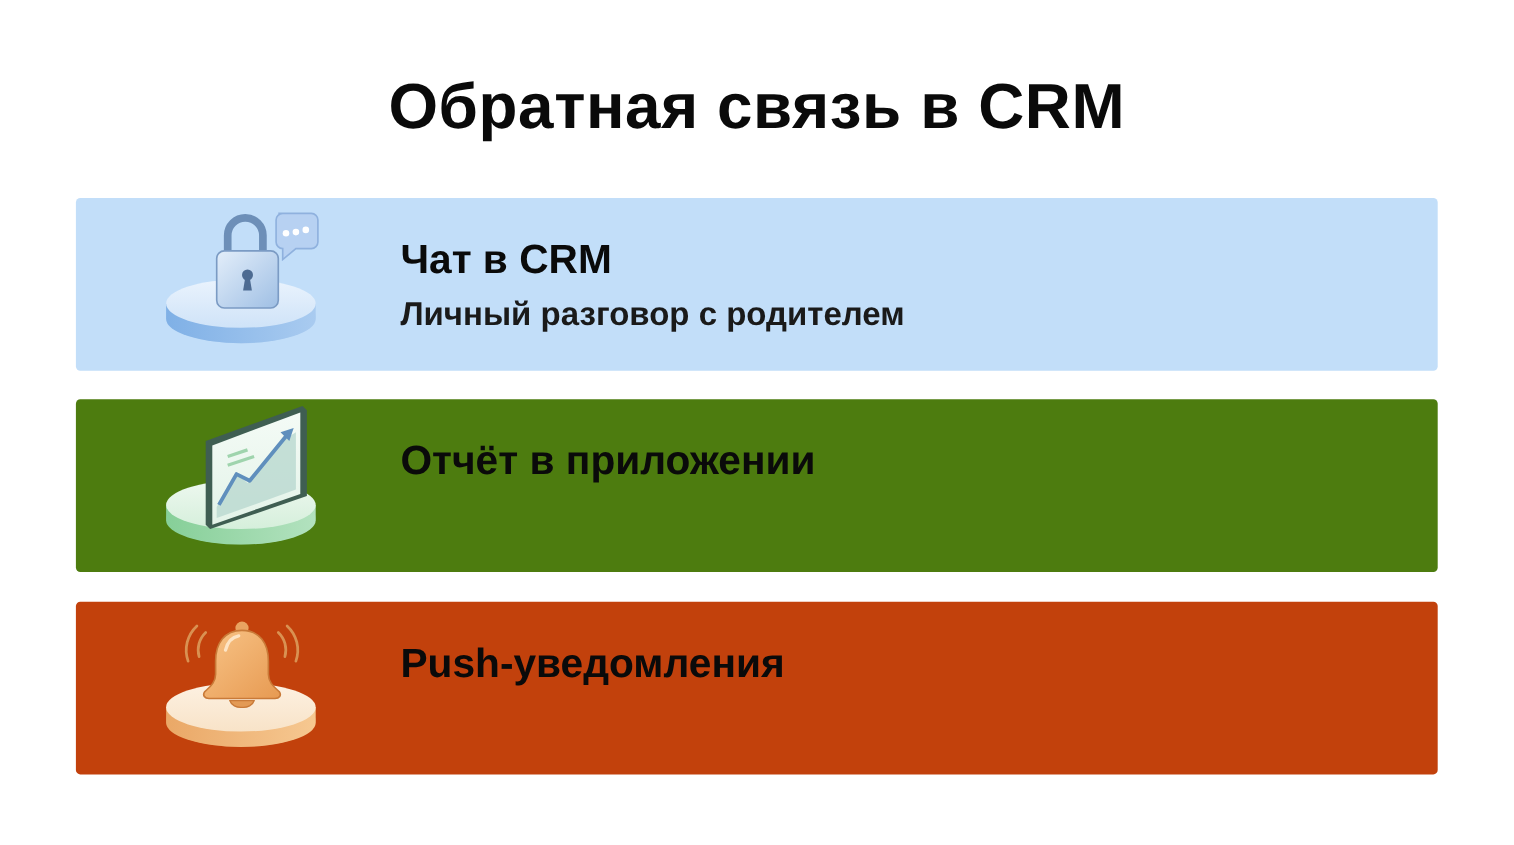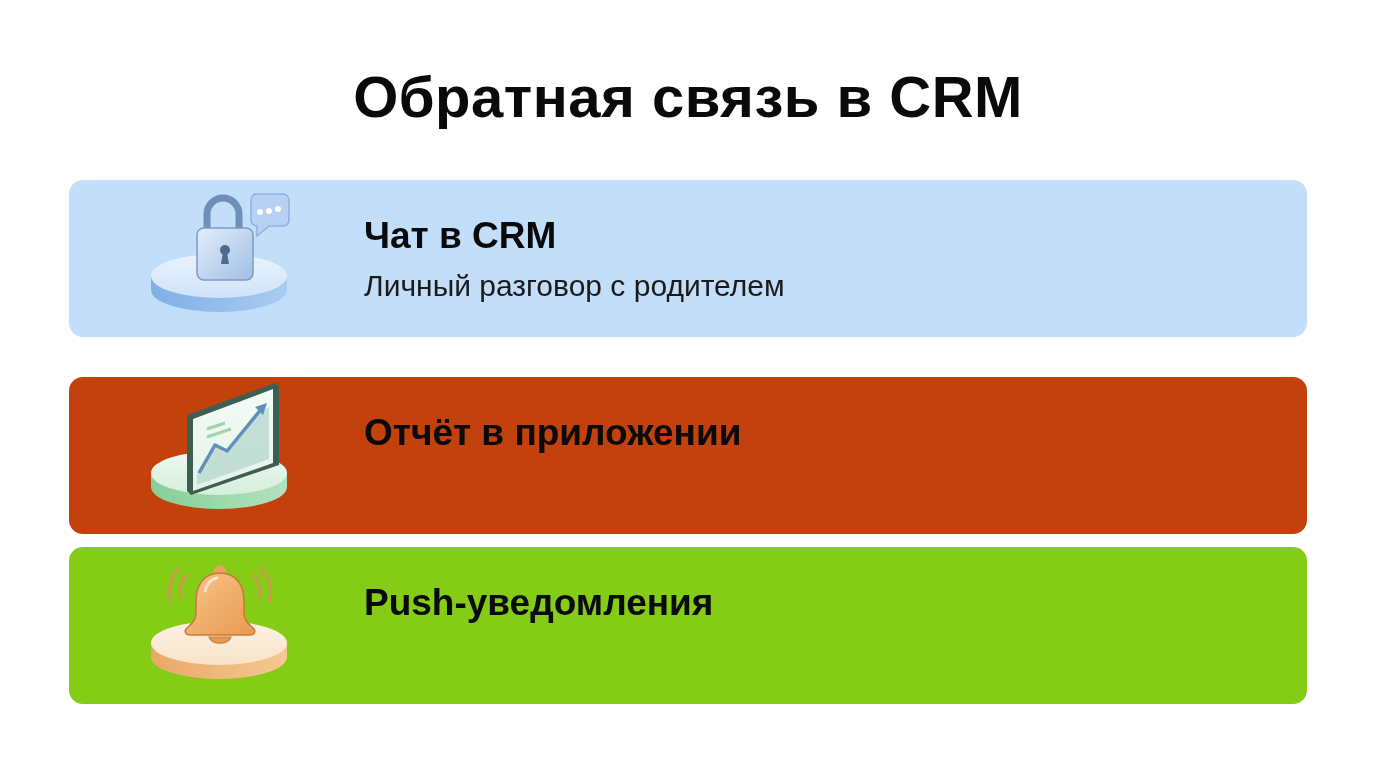--- a/index.html
+++ b/index.html
@@ -6,29 +6,29 @@
     body {
       width: 1376px; height: 768px; background: #ffffff; position: relative; overflow: hidden;
       font-family: "Liberation Sans", "DejaVu Sans", sans-serif; color: #0a0a0a;
     }
     .page-title {
       position: absolute; left: 0; width: 1376px; top: 62px; text-align: center;
       font-size: 58px; font-weight: 700; letter-spacing: 0.5px; line-height: 70px;
     }
     .card {
       position: absolute; left: 69px; width: 1238px; height: 157px;
-      border-radius: 14px;
+      border-radius: 4px;
     }
     .card .icon-wrap { position: absolute; left: 76px; top: 0; width: 150px; height: 157px; }
     .card .icon-wrap svg { width: 150px; height: 157px; display: block; }
     .card .card-title {
       position: absolute; left: 295px; top: 34px; font-size: 37px; font-weight: 700; line-height: 44px;
     }
     .card .card-desc {
-      position: absolute; left: 295px; top: 88px; font-size: 30px; font-weight: 400; line-height: 36px; color: #1a1a1a;
+      position: absolute; left: 295px; top: 88px; font-size: 30px; font-weight: 700; line-height: 36px; color: #1a1a1a;
     }
   </style>
 </head>
 <body>
 
 <div class="page-title">Обратная связь в CRM</div>
 
 <div class="card" style="top:180px;background:#c2def9;">
   <div class="icon-wrap">
     <svg viewBox="0 0 150 157">
@@ -56,21 +56,21 @@
       <path d="M108 14 h30 a6 6 0 0 1 6 6 v20 a6 6 0 0 1 -6 6 h-14 l-12 10 v-10 a6 6 0 0 1 -6 -6 v-20 a6 6 0 0 1 6 -6 z" fill="#b7d1f2" stroke="#8fb1de" stroke-width="1.5"></path>
       <circle cx="115" cy="32" r="3" fill="#fff"></circle>
       <circle cx="124" cy="31" r="3" fill="#fff"></circle>
       <circle cx="133" cy="29" r="3" fill="#fff"></circle>
     </svg>
   </div>
   <div class="card-title">Чат в CRM</div>
   <div class="card-desc">Личный разговор с родителем</div>
 </div>
 
-<div class="card" style="top:377px;background:#c2410c;">
+<div class="card" style="top:363px;background:#4d7c0f;">
   <div class="icon-wrap">
     <svg viewBox="0 0 150 157">
       <defs>
         <linearGradient id="g1" x1="0" y1="0" x2="0" y2="1">
           <stop offset="0" stop-color="#edf8ef"></stop>
             <stop offset="1" stop-color="#d5efdb"></stop>
         </linearGradient>
         <linearGradient id="g1s" x1="0" y1="0" x2="1" y2="0">
           <stop offset="0" stop-color="#86cf98"></stop>
             <stop offset="1" stop-color="#b3e2bf"></stop>
@@ -88,21 +88,21 @@
       <path d="M52 98 L70 68 L80 76 L108 40 L124 30 L124 82 L52 108 Z" fill="#b9d8cf" opacity="0.8"></path>
       <path d="M54 96 L70 68 L82 74 L118 30" fill="none" stroke="#5f8fbd" stroke-width="3.5" stroke-linejoin="round"></path>
       <path d="M110 30 L122 26 L118 38 Z" fill="#5f8fbd"></path>
       <line x1="62" y1="52" x2="80" y2="46" stroke="#9fd4ad" stroke-width="3"></line>
       <line x1="62" y1="60" x2="86" y2="52" stroke="#9fd4ad" stroke-width="3"></line>
     </svg>
   </div>
   <div class="card-title">Отчёт в приложении</div>
 </div>
 
-<div class="card" style="top:547px;background:#84cc16;">
+<div class="card" style="top:547px;background:#c2410c;">
   <div class="icon-wrap">
     <svg viewBox="0 0 150 157">
       <defs>
         <linearGradient id="o1" x1="0" y1="0" x2="0" y2="1">
           <stop offset="0" stop-color="#fdf1e2"></stop>
             <stop offset="1" stop-color="#f8e3c8"></stop>
         </linearGradient>
         <linearGradient id="o1s" x1="0" y1="0" x2="1" y2="0">
           <stop offset="0" stop-color="#eaa867"></stop>
             <stop offset="1" stop-color="#f6c891"></stop>

